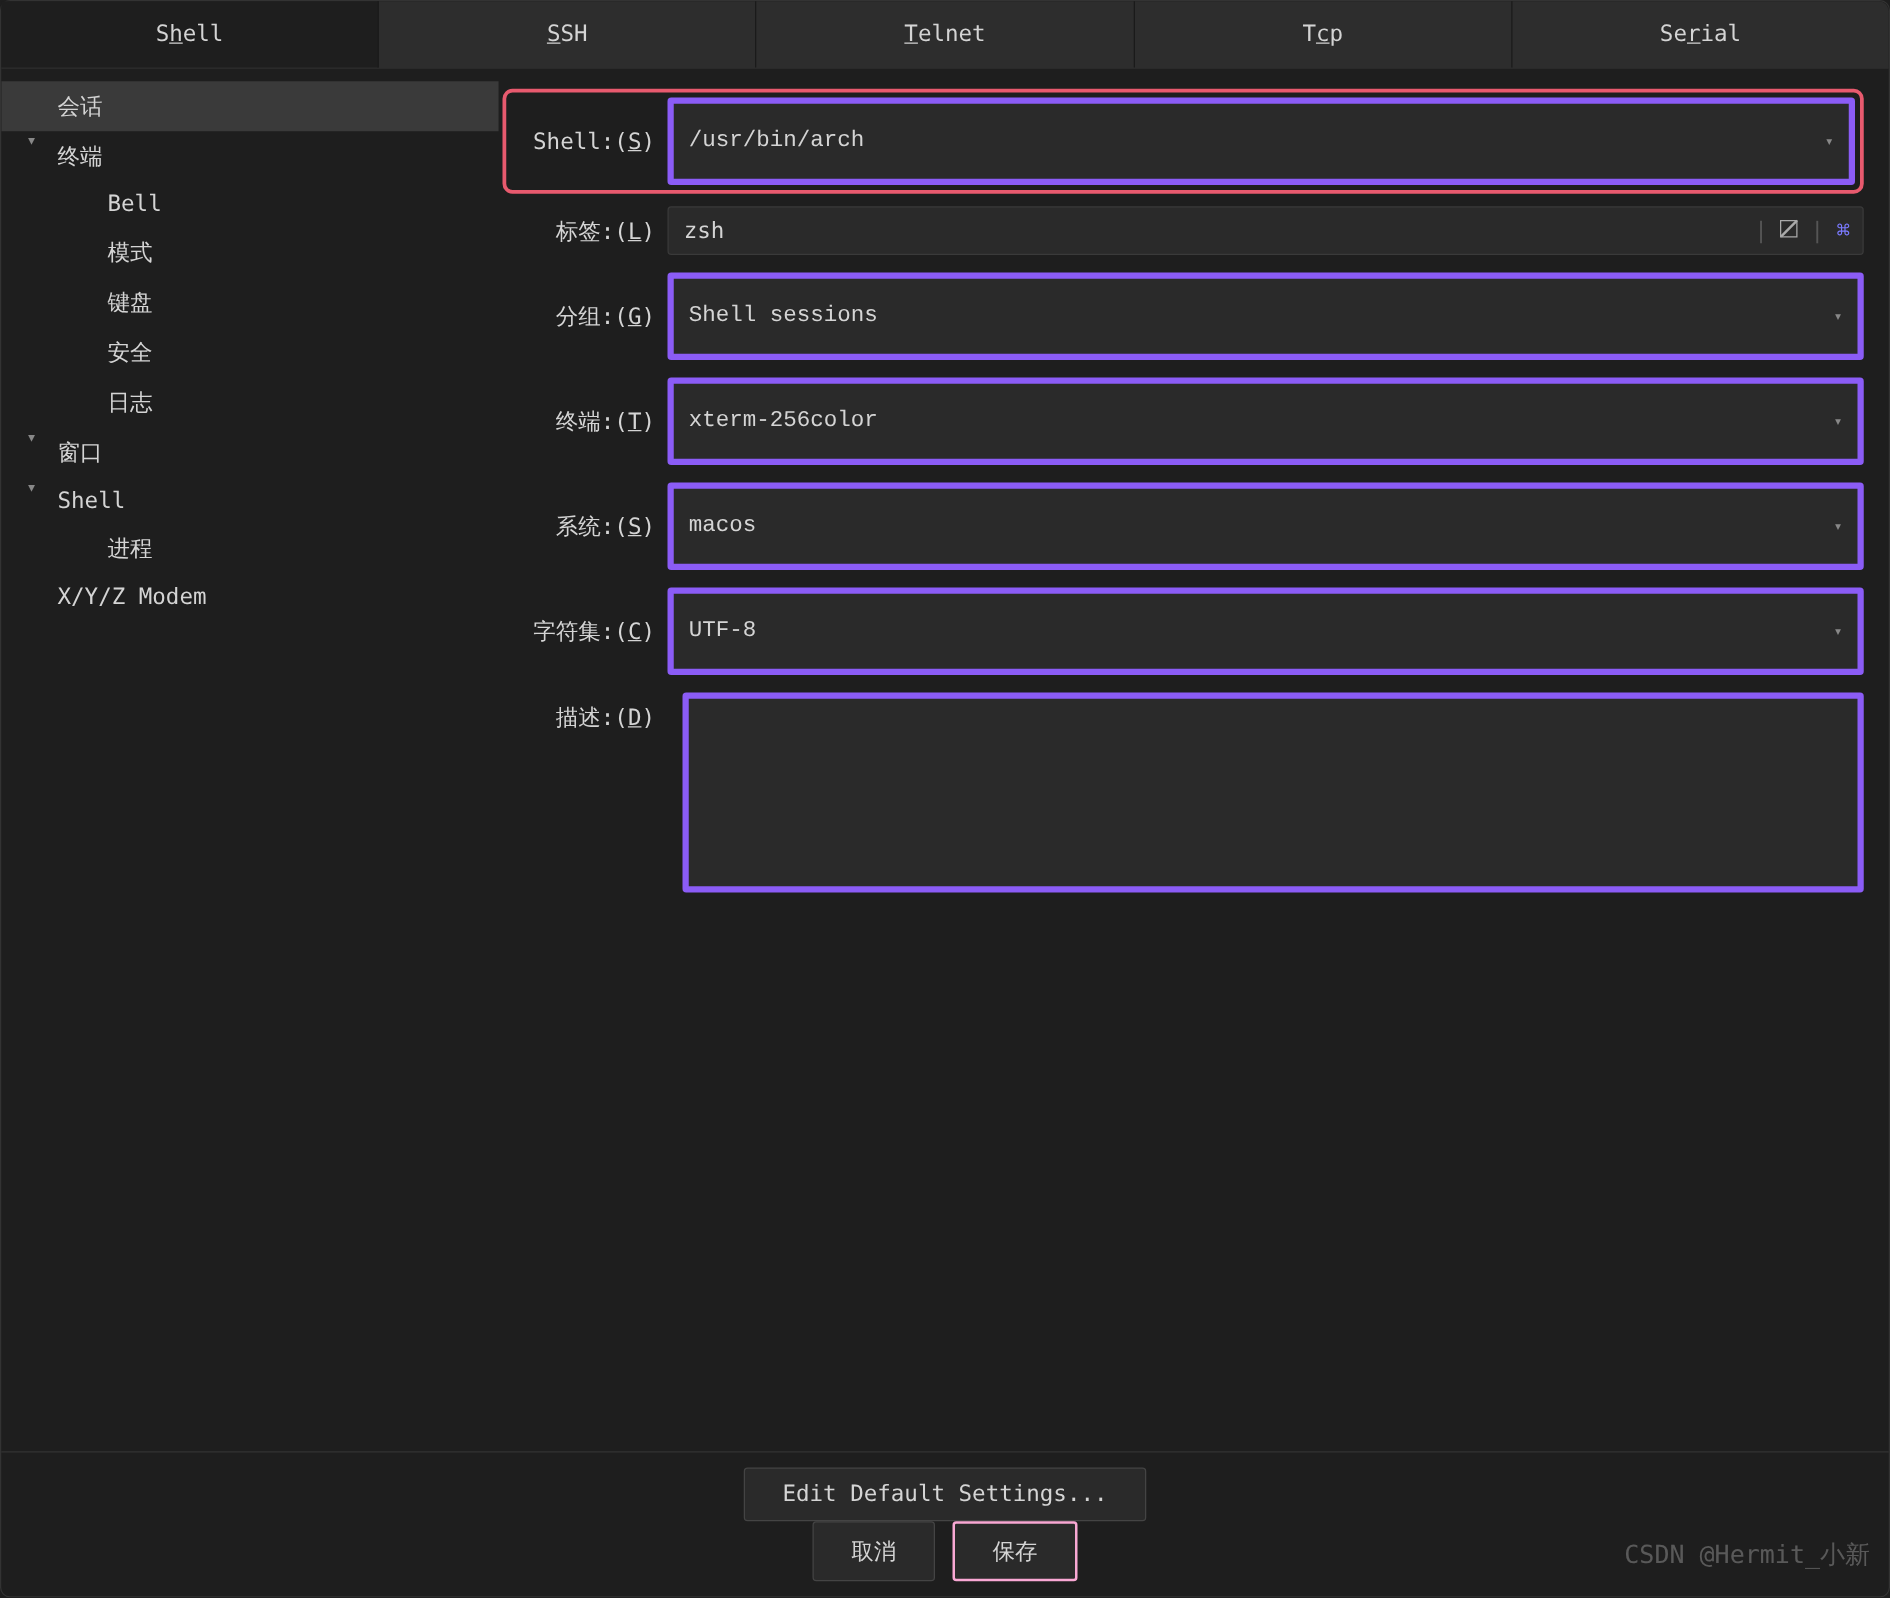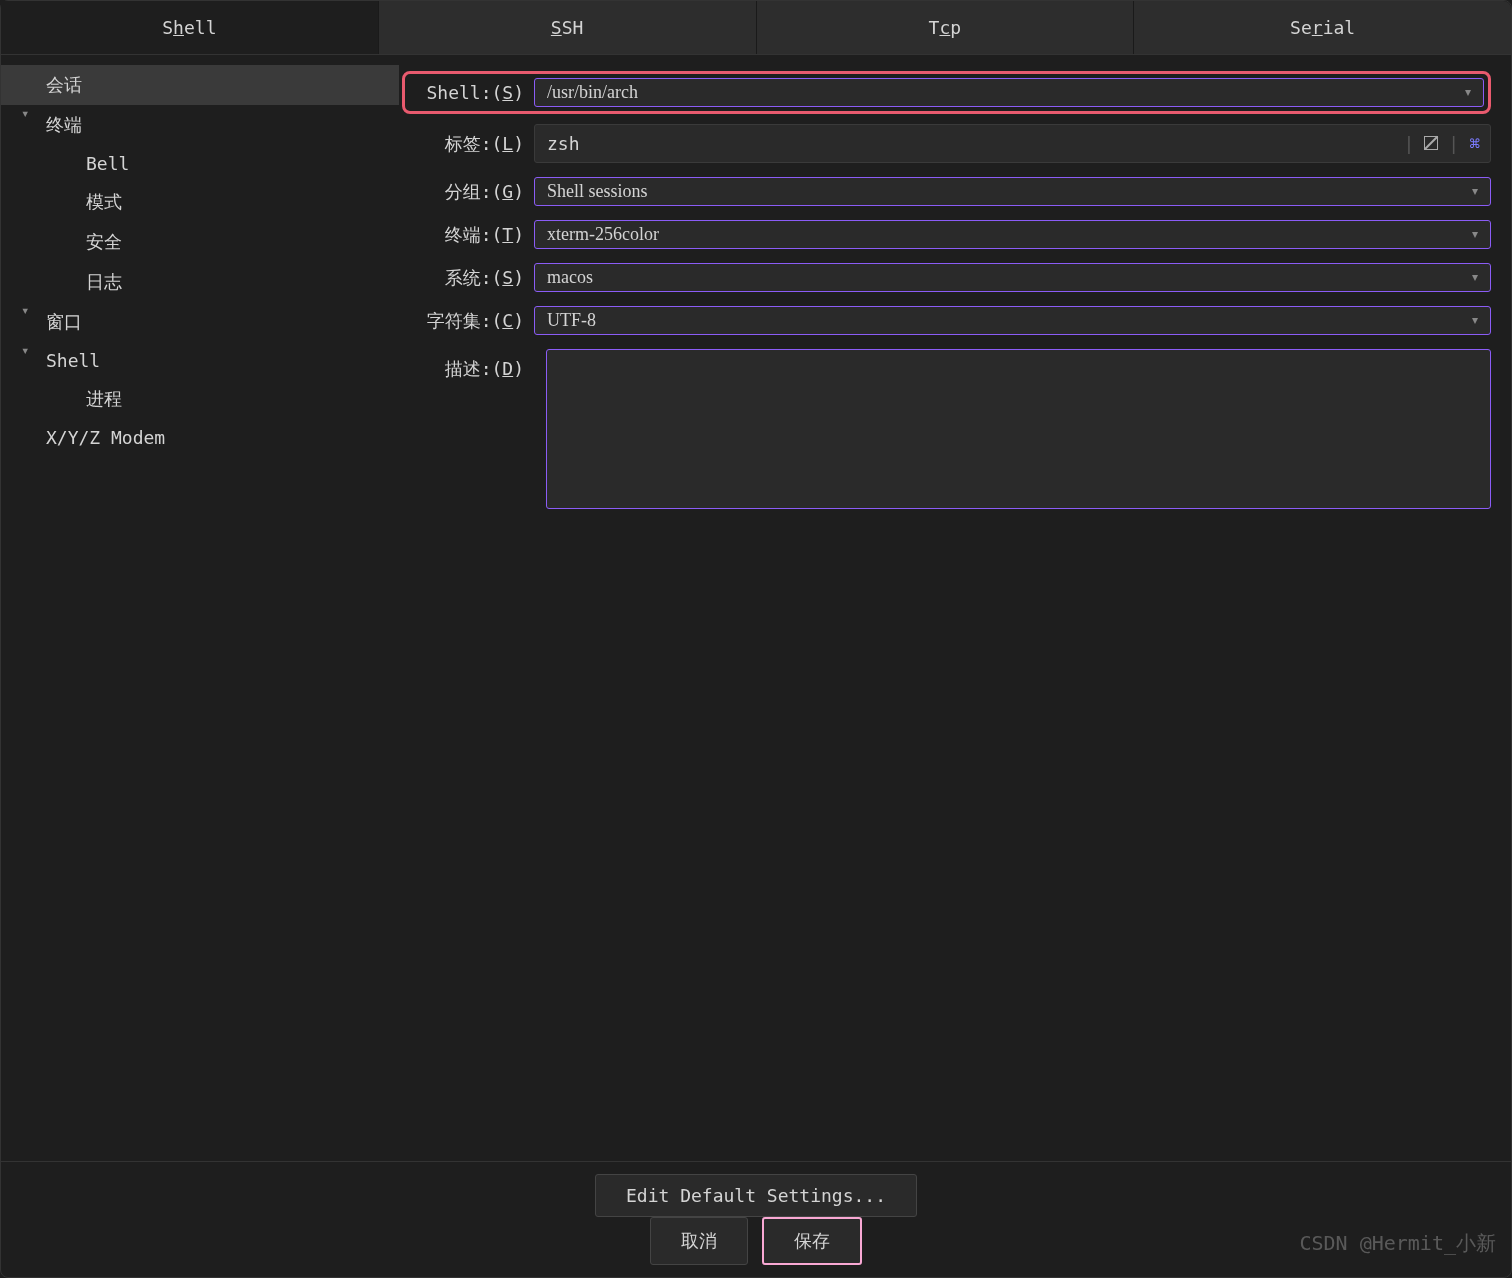--- a/index.html
+++ b/index.html
@@ -107,24 +107,24 @@
       padding-right: 10px;
       color: #d4d4d4;
       white-space: nowrap;
     }
     .form-label .underline {
       text-decoration: underline;
     }
     .form-input, .form-select, .form-textarea {
       flex: 1;
       background: #2a2a2a;
-      border: 1px solid #8b5cf6;
-      color: #d4d4d4;
-      padding: 3px 12px;
-      font-family: Liberation Serif, serif;
+      border: 5px solid #8b5cf6;
+      color: #d4d4d4;
+      padding: 20px 12px;
+      font-family: Liberation Mono, monospace;
       font-size: inherit;
       border-radius: 3px;
       position: relative;
     }
     .form-select {
       display: flex;
       align-items: center;
       justify-content: space-between;
       cursor: pointer;
     }
@@ -226,20 +226,21 @@
       transform: rotate(-45deg);
     }
   </style>
 </head>
 <body>
 
 <div class="window">
   <div class="tabs">
     <div class="tab active"><span>S</span><span class="underline">h</span><span>ell</span></div>
     <div class="tab"><span></span><span class="underline">S</span><span>SH</span></div>
+    <div class="tab"><span></span><span class="underline">T</span><span>elnet</span></div>
     <div class="tab"><span>T</span><span class="underline">c</span><span>p</span></div>
     <div class="tab"><span>Se</span><span class="underline">r</span><span>ial</span></div>
   </div>
 
   <div class="content">
     <div class="sidebar">
       <div class="tree-item-wrap">
           <div class="tree-item level-1 selected">
             <span>会话</span>
           </div>
@@ -251,20 +252,25 @@
           </div>
         </div>
       <div class="tree-item-wrap">
           <div class="tree-item level-2">
             <span>Bell</span>
           </div>
         </div>
       <div class="tree-item-wrap">
           <div class="tree-item level-2">
             <span>模式</span>
+          </div>
+        </div>
+      <div class="tree-item-wrap">
+          <div class="tree-item level-2">
+            <span>键盘</span>
           </div>
         </div>
       <div class="tree-item-wrap">
           <div class="tree-item level-2">
             <span>安全</span>
           </div>
         </div>
       <div class="tree-item-wrap">
           <div class="tree-item level-2">
             <span>日志</span>

